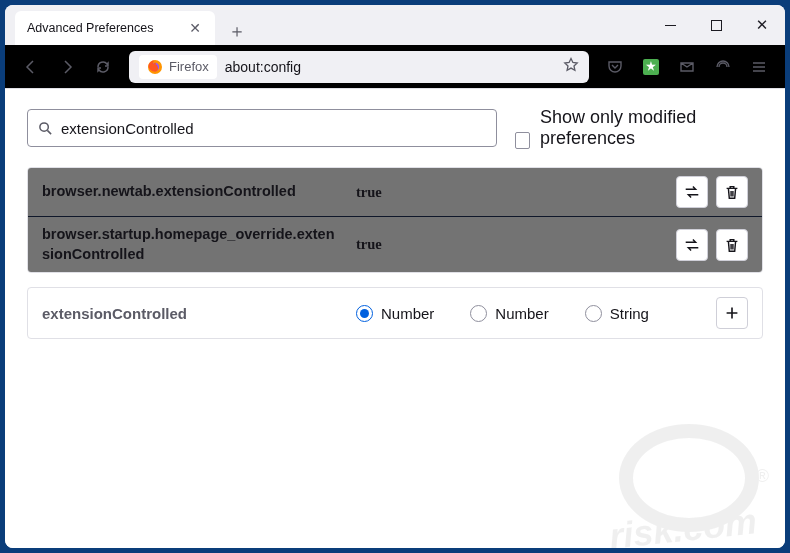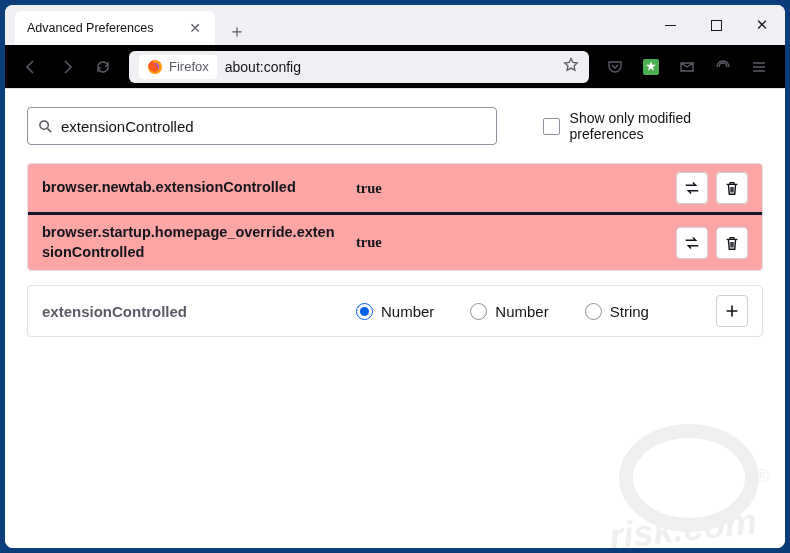--- a/index.html
+++ b/index.html
@@ -29,27 +29,27 @@
 .identity-text { font-size:13px; color:#5b5b66; }
 .url-text { font-size:14px; color:#15141a; flex:1; }
 .star { color:#5b5b66; }
 
 
 .content { flex:1; background:#fff; padding:18px 22px; overflow:auto; }
 .search-row { display:flex; align-items:center; gap:18px; margin-bottom:18px; }
 .search-box { flex:0 0 470px; height:38px; border:1px solid #8f8f9d; border-radius:4px; display:flex; align-items:center; padding:0 10px; gap:8px; }
 .search-box svg { width:15px; height:15px; color:#5b5b66; flex-shrink:0; }
 .search-input { border:none; outline:none; font-size:15px; color:#15141a; flex:1; background:transparent; }
-.modcheck { display:flex; align-items:center; gap:10px; font-size:14px; color:#15141a;margin-left:28px; }
+.modcheck { display:flex; align-items:flex-end; gap:10px; font-size:18px; color:#15141a; }
 .checkbox { width:17px; height:17px; border:1.3px solid #8f8f9d; border-radius:2px; }
 
 .pref-table { border:1px solid #e0e0e6; border-radius:4px; margin-bottom:14px; overflow:hidden; }
 .pref-row { display:flex; align-items:center; min-height:44px; padding:8px 14px; gap:14px; }
-.pref-row.modified { background:#fca5a5; font-weight:700; }
-.pref-row + .pref-row { border-top:3px solid #0f172a; }
+.pref-row.modified { background:#737373; font-weight:700; }
+.pref-row + .pref-row { border-top:1px solid #0f172a; }
 .pref-name { width:300px; font-size:14.5px; color:#15141a; word-break:break-word; line-height:1.35; }
 .pref-value { flex:1; font-size:14.5px; color:#15141a;font-family:Liberation Serif, serif; }
 .pref-actions { display:flex; gap:8px; }
 .ibtn { width:32px; height:32px; border:1px solid #cfcfd8; border-radius:4px; background:#fff; display:flex; align-items:center; justify-content:center; color:#15141a; }
 .ibtn svg { width:18px; height:18px; }
 
 .new-row { display:flex; align-items:center; border:1px solid #e0e0e6; border-radius:4px; padding:8px 14px; gap:14px; min-height:52px; }
 .new-name { width:300px; font-size:15px; font-weight:700; color:#5b5b66; }
 .type-opts { flex:1; display:flex; gap:36px; }
 .radio-opt { display:flex; align-items:center; gap:8px; font-size:15px; color:#15141a; }

